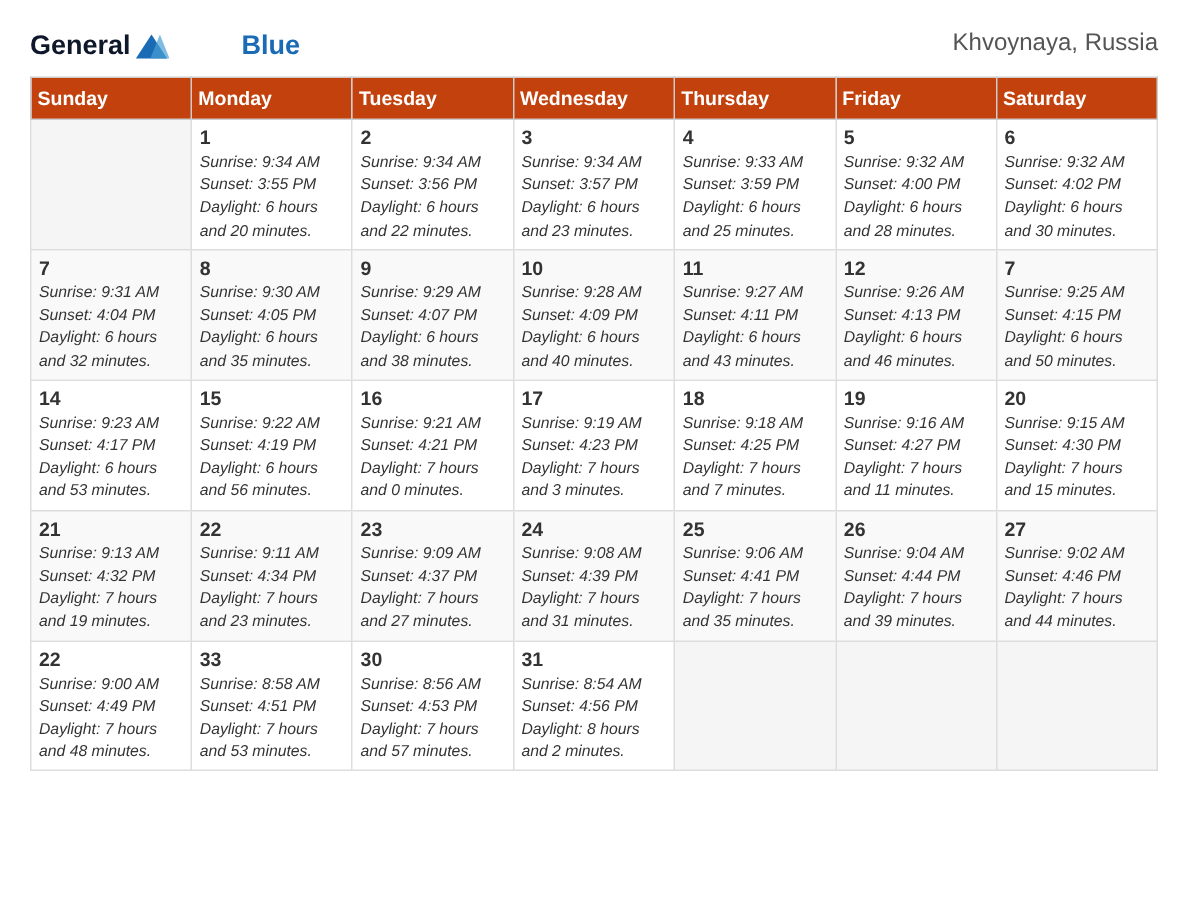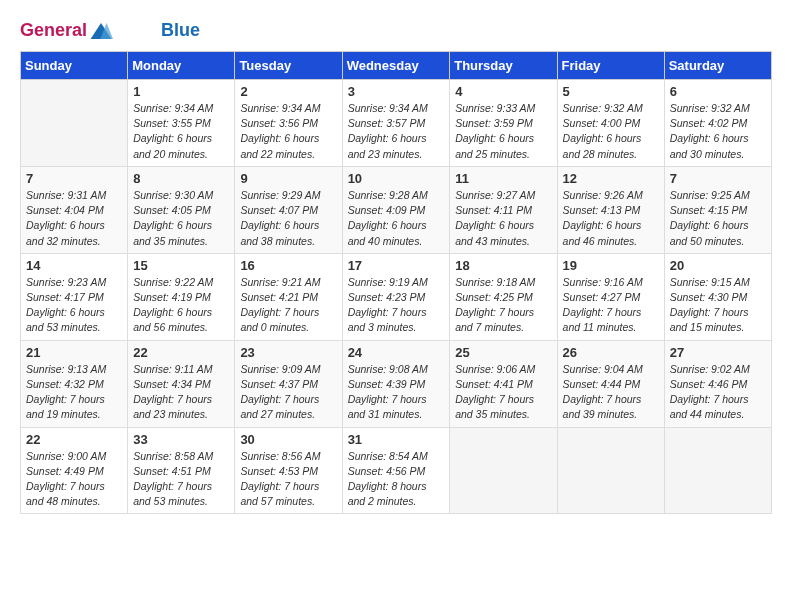--- a/index.html
+++ b/index.html
@@ -16,21 +16,21 @@
       align-items: flex-start;
       margin-bottom: 10px;
     }
     .logo {
       display: flex;
       align-items: center;
     }
     .logo-text-general {
       font-size: 18px;
       font-weight: bold;
-      color: #be185d;
+      color: #0f172a;
     }
     .logo-text-blue {
       font-size: 18px;
       font-weight: bold;
       color: #1a6bb5;
       margin-left: 48px;
     }
     .logo-icon {
       width: 24px;
       height: 20px;
@@ -47,21 +47,21 @@
     .location {
       font-size: 16px;
       color: #555;
     }
     table {
       width: 100%;
       border-collapse: collapse;
       font-size: 11px;
     }
     thead tr th {
-      background-color: #1d4ed8;
+      background-color: #c2410c;
       color: #fff;
       padding: 6px 4px;
       text-align: left;
       font-size: 13px;
       font-weight: bold;
       border: 1px solid #ccc;
     }
     tbody tr td {
       border: 1px solid #ddd;
       vertical-align: top;
@@ -98,20 +98,21 @@
     <div style="display:flex; align-items:center;">
       <span class="logo-text-general">General</span>
       <svg class="logo-icon" viewBox="0 0 30 24" xmlns="http://www.w3.org/2000/svg">
         <polygon points="15,2 28,22 2,22" fill="#1a6bb5"></polygon>
         <polygon points="22,2 30,22 14,22" fill="#4a9fd5" opacity="0.7"></polygon>
       </svg>
     </div>
     <span class="logo-text-blue">Blue</span>
   </div>
   <div class="title-block">
+    <div class="location">Khvoynaya, Russia</div>
   </div>
 </div>
 
 <table>
   <thead>
     <tr>
     <th>Sunday</th>
         <th>Monday</th>
         <th>Tuesday</th>
         <th>Wednesday</th>

